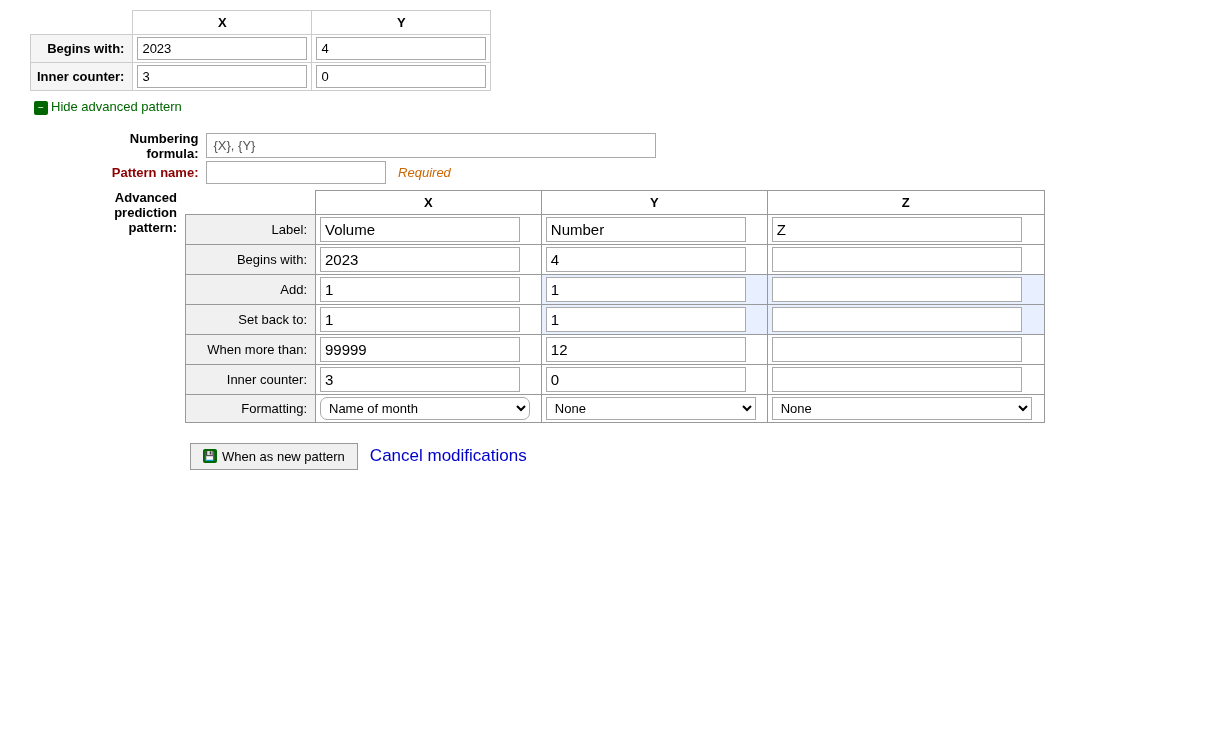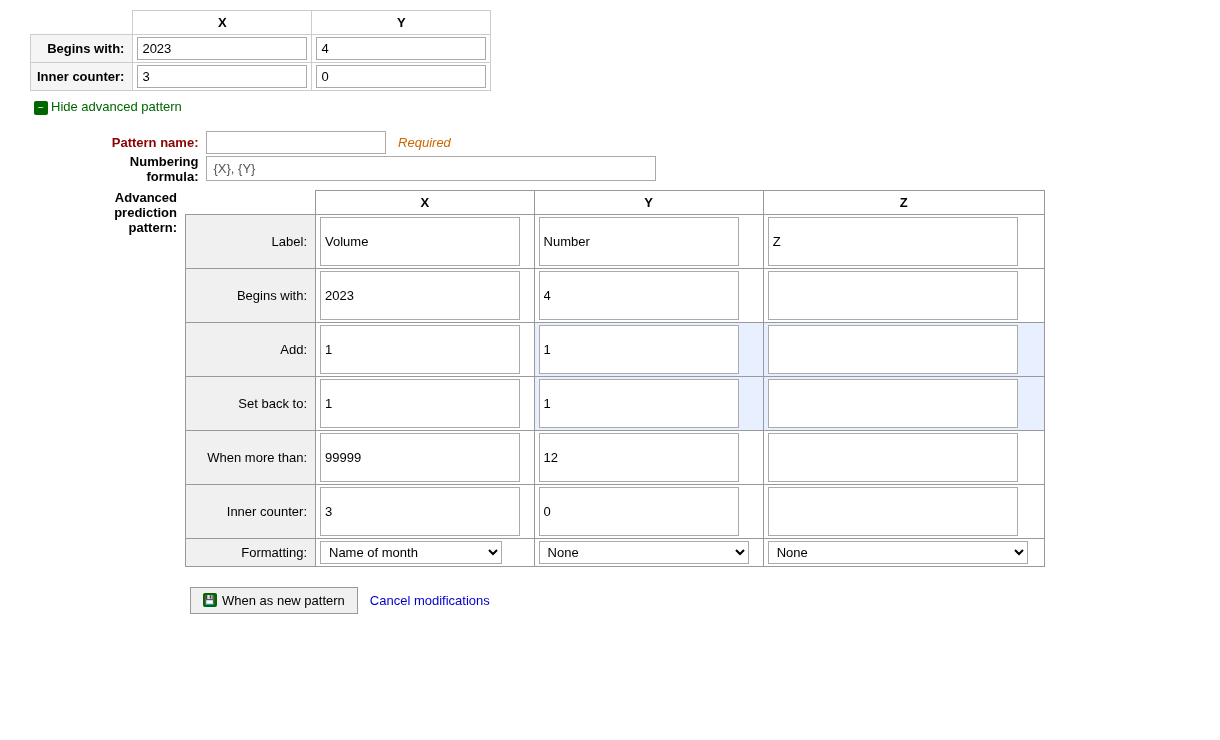--- a/index.html
+++ b/index.html
@@ -72,22 +72,22 @@
       white-space: nowrap;
       padding-right: 8px;
     }
     .adv-table td.val-cell {
       background: #fff;
       padding: 2px 4px;
     }
     .adv-table input[type="text"] {
       width: 100%;
       border: 1px solid #aaa;
-      padding: 16px 4px;
-      font-size: 13px;
+      padding: 3px 4px;
+      font-size: 15px;
     }
     .adv-table select {
       width: 100%;
       border: 1px solid #aaa;
       padding: 2px 4px;
       font-size: 13px;
       background: #fff;
     }
     .bottom-buttons {
       margin-top: 16px;
@@ -113,21 +113,21 @@
       background: #006600;
       border-radius: 2px;
       color: white;
       font-size: 9px;
       text-align: center;
       line-height: 14px;
     }
     .cancel-link {
       color: #0000cc;
       text-decoration: none;
-      font-size: 13px;
+      font-size: 17px;
     }
     .test-btn {
       margin-top: 20px;
       margin-left: 20px;
       background: #f0f0f0;
       border: 1px solid #999;
       padding: 6px 14px;
       font-size: 13px;
       cursor: pointer;
       display: flex;
@@ -223,32 +223,32 @@
     <a href="#" class="hide-link">
       <span class="hide-icon">−</span><span>Hide advanced pattern</span>
     </a>
   </div>
 
   <div class="section-spacer"></div>
 
   <table style="border-collapse:collapse; margin-top:8px;">
     <tbody>
         <tr>
-      <td class="pattern-name-label">Pattern name:</td>
-      <td>
-        <input type="text" style="width: 180px; border: 1px solid rgb(170, 170, 170); padding: 3px 4px; font-size: 13px;">
-        <span class="required-text">Required</span>
-      </td>
-    </tr>
-    <tr>
       <td style="text-align:right; font-weight:bold; padding-right:8px; white-space:nowrap; vertical-align:middle;">
         Numbering<br>formula:
       </td>
       <td>
         <input type="text" class="formula-input" value="{X}, {Y}" style="">
+      </td>
+    </tr>
+    <tr>
+      <td class="pattern-name-label">Pattern name:</td>
+      <td>
+        <input type="text" style="width: 180px; border: 1px solid rgb(170, 170, 170); padding: 3px 4px; font-size: 13px;">
+        <span class="required-text">Required</span>
       </td>
     </tr>
     <tr>
       <td colspan="2" style="padding:6px 0 4px 0;">
         <table style="border-collapse:collapse; width:100%;">
           <tbody>
                 <tr>
             <td style="text-align:right; font-weight:bold; padding-right:8px; vertical-align:top; width:155px; white-space:nowrap;">
               Advanced<br>prediction<br>pattern:
             </td>
@@ -333,21 +333,21 @@
     <td class="val-cell" style="background:#fff;">
       <input type="text" value="0" style="width: 200px;">
     </td>
     <td class="val-cell" style="background:#fff;">
       <input type="text" value="" style="width: 250px;">
     </td>
   </tr>
                         <tr>
   <td class="row-label">Formatting:</td>
   <td class="val-cell">
-    <select style="width:182px;">
+    <select style="width:210px;border-radius:7px;">
       <option value="Name of month" selected="">Name of month</option><option value="None">None</option><option value="Roman numerals">Roman numerals</option><option value="Ordinal">Ordinal</option>
     </select>
   </td>
   <td class="val-cell">
     <select style="width:210px;">
       <option value="None">None</option><option value="Name of month">Name of month</option><option value="Roman numerals">Roman numerals</option>
     </select>
   </td>
   <td class="val-cell">
     <select style="width:260px;">

